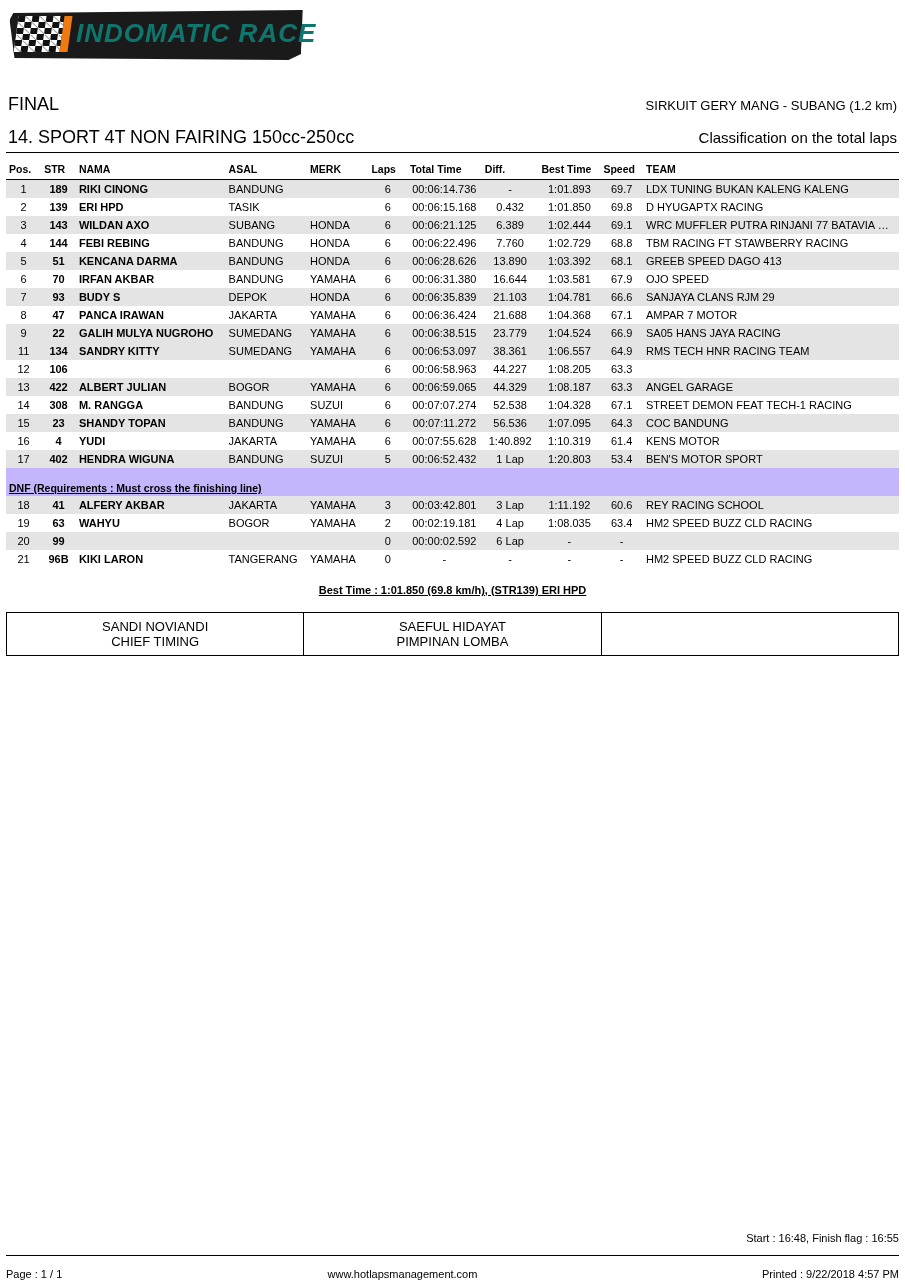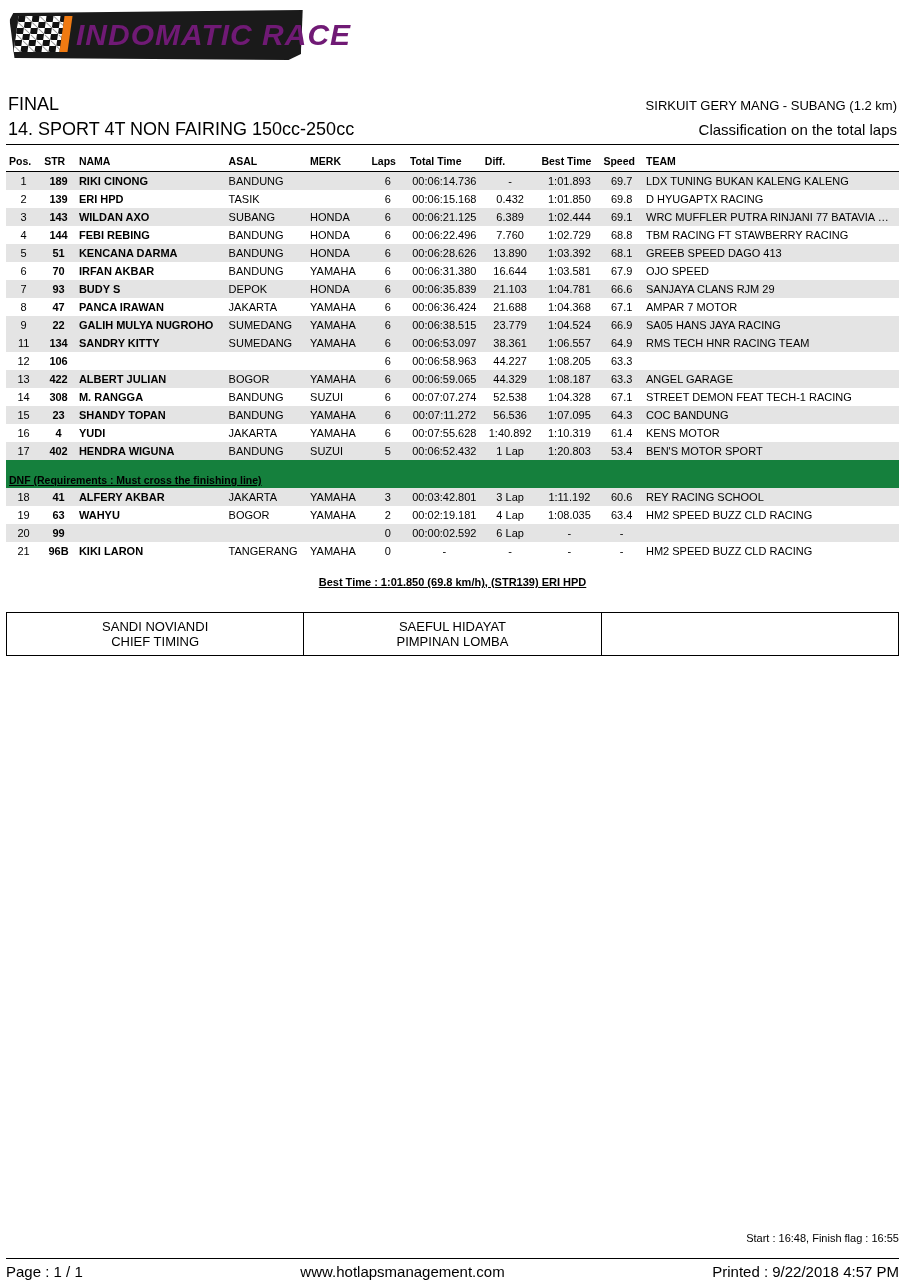--- a/index.html
+++ b/index.html
@@ -53,40 +53,40 @@
   .logo-accent {
     position: absolute;
     left: 54px; top: 10px;
     width: 8px; height: 36px;
     background: #f07a12;
     transform: skewX(-8deg);
   }
   .logo-text {
     position: absolute;
     left: 68px; top: 12px;
-    color: #701a75;
-    font-size: 30px;
+    color: #0f766e;
+    font-size: 26px;
     font-weight: bold;
     font-style: italic;
     letter-spacing: 1px;
     font-family: "Liberation Sans", sans-serif;
     white-space: nowrap;
   }
 
   
   .header-row {
     display: flex;
     justify-content: space-between;
     align-items: baseline;
     margin-top: 26px;
     padding: 0 2px;
     gap: 44px;
   }
   .header-row.second {
-    margin-top: 4px;
+    margin-top: 12px;
     padding-bottom: 4px;
     border-bottom: 1.5px solid #000;
   }
   .hdr-left {
     font-size: 18px;
   }
   .hdr-right {
     font-size: 13px;
   }
   .hdr-right.small {
@@ -132,42 +132,42 @@
   th.c-nama, th.c-asal, th.c-merk, th.c-team { text-align: left; }
   th.c-pos, th.c-str { text-align: center; }
   th.c-laps, th.c-total, th.c-diff, th.c-best, th.c-speed { text-align: center; }
 
   td.c-team {
     max-width: 250px;
     text-overflow: ellipsis;
   }
 
   tr.dnf-head td {
-    background: #15803d;
+    background: #c4b5fd;
     font-size: 10.5px;
     font-weight: bold;
     padding-top: 14px;
     padding-bottom: 2px;
   }
   .dnf-label { text-decoration: underline; }
 
   
   .best-time {
     text-align: center;
     font-size: 11px;
     font-weight: bold;
     text-decoration: underline;
     margin-top: 16px;
   }
 
   
   table.signatures {
     width: 100%;
     border-collapse: collapse;
-    margin-top: 24px;
+    margin-top: 16px;
     table-layout: fixed;
     padding-left: 24px;
   }
   table.signatures td {
     border: 1px solid #000;
     height: 38px;
     text-align: center;
     font-size: 13px;
     vertical-align: middle;
     padding: 2px;
@@ -182,25 +182,25 @@
     bottom: 42px;
     font-size: 11px;
     text-align: right;
   }
   .footer {
     position: absolute;
     left: 6px;
     right: 6px;
     bottom: 6px;
     border-top: 1px solid #000;
-    padding-top: 4px;
+    padding-top: 12px;
     display: flex;
     justify-content: space-between;
     align-items: flex-start;
-    font-size: 15px;
+    font-size: 11px;
   }
   .footer .center {
     text-align: center;
     flex: 1;
   }
   .footer .left { width: 120px; }
   .footer .right { width: 220px; text-align: right; }
 </style>
 </head>
 <body>

